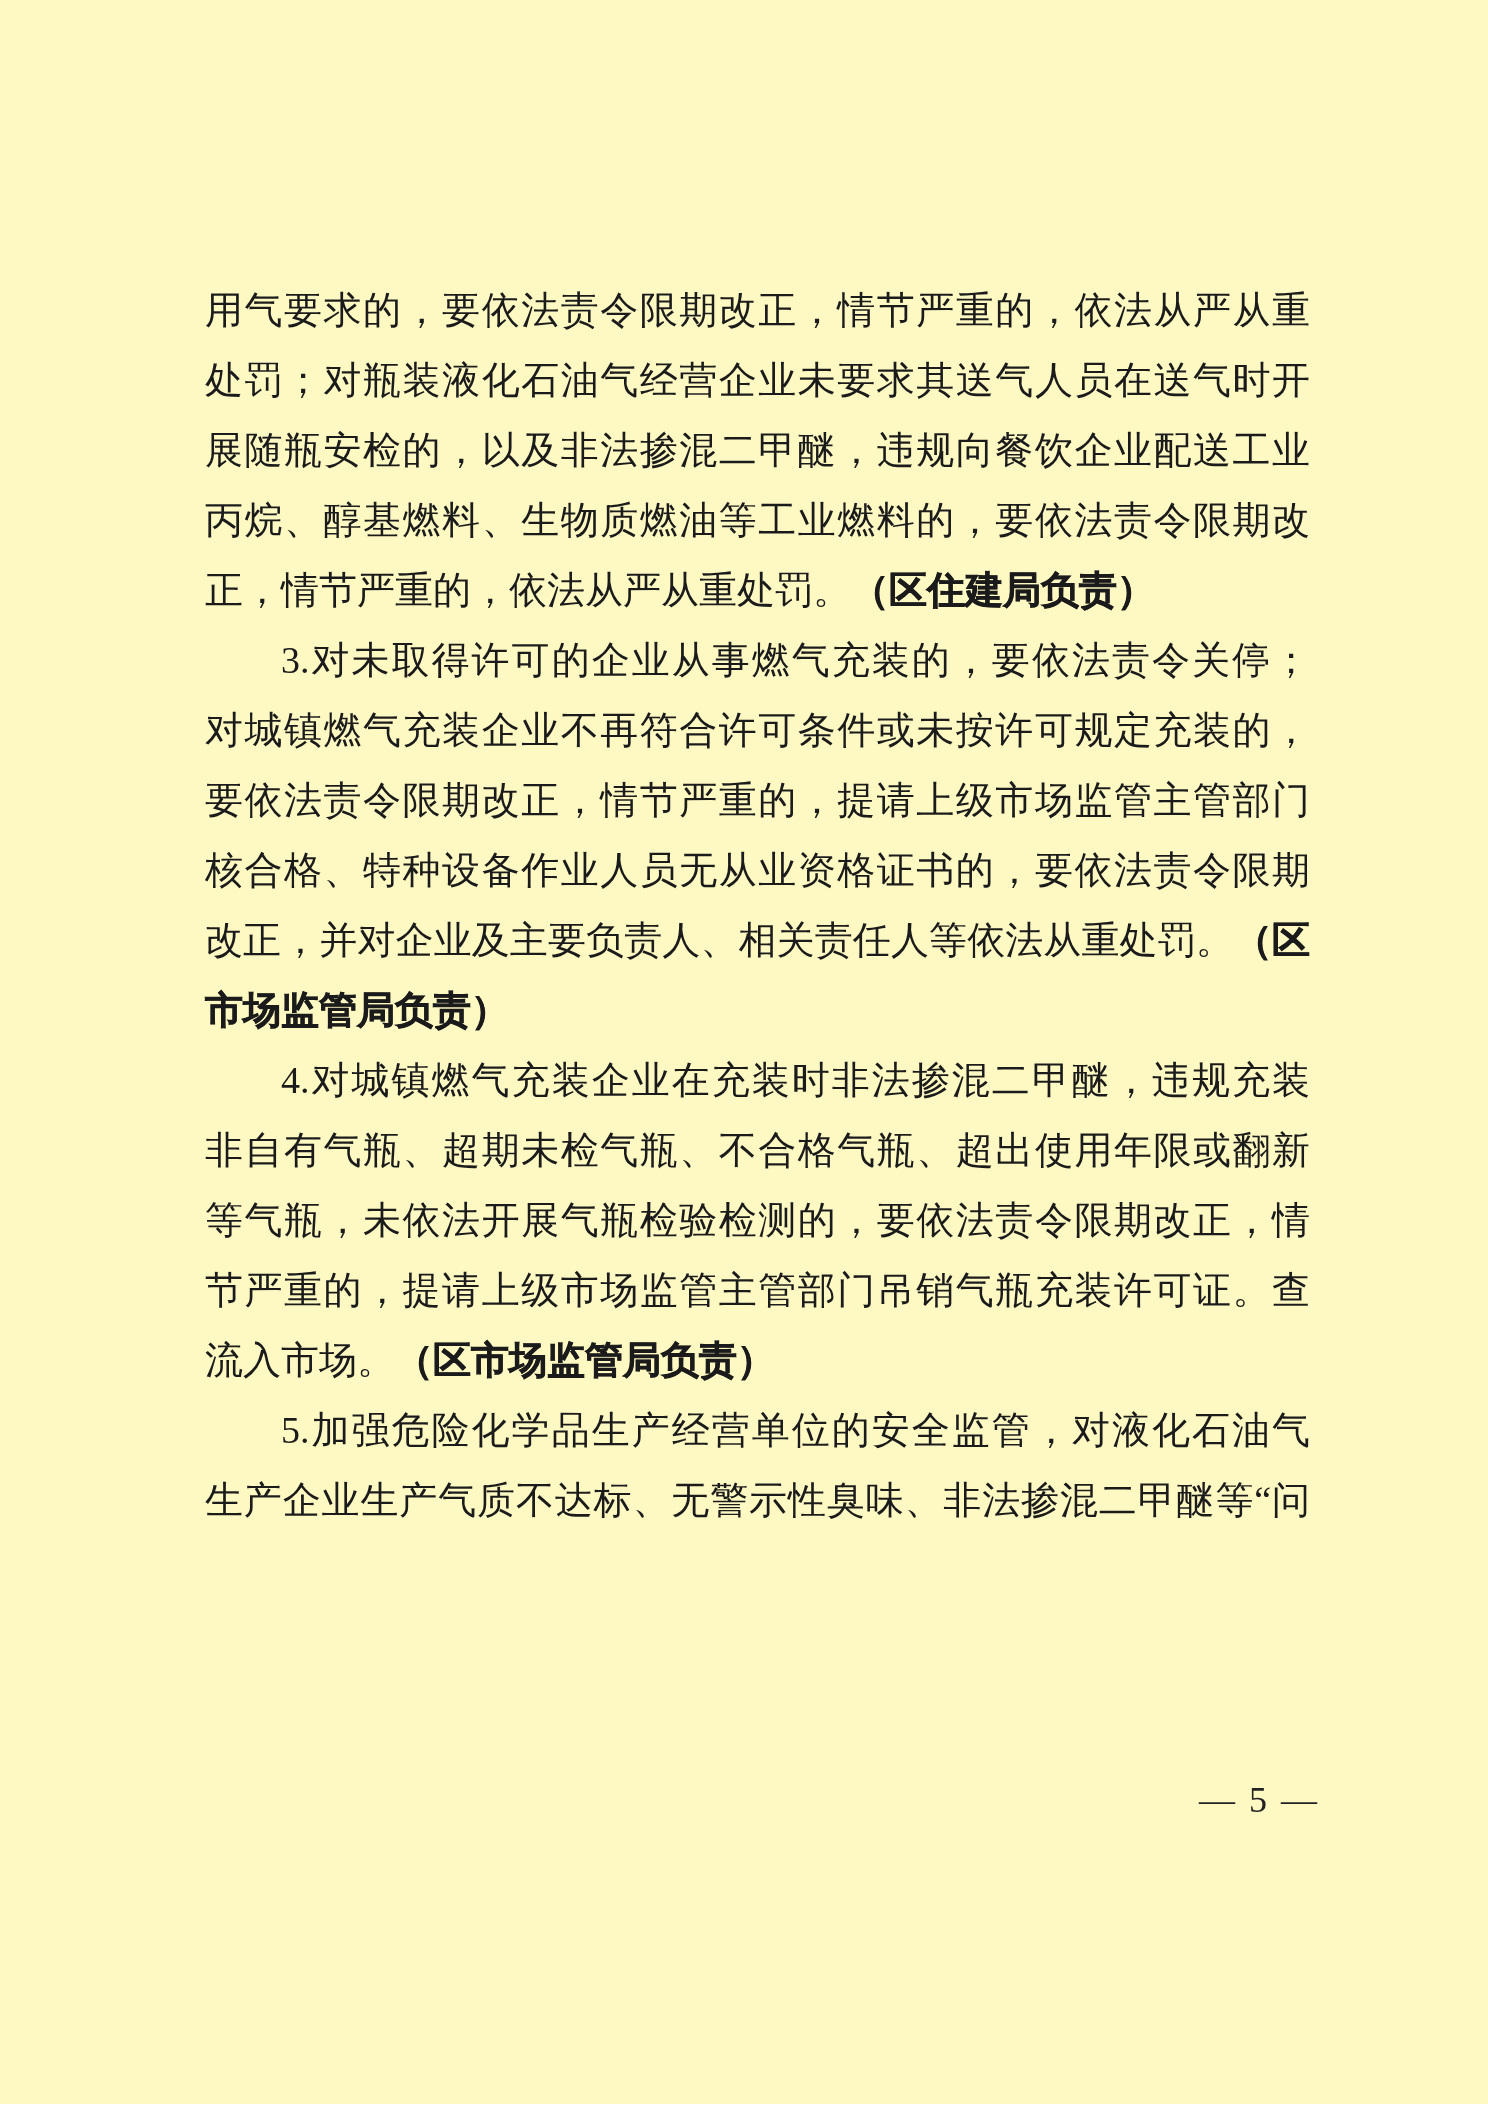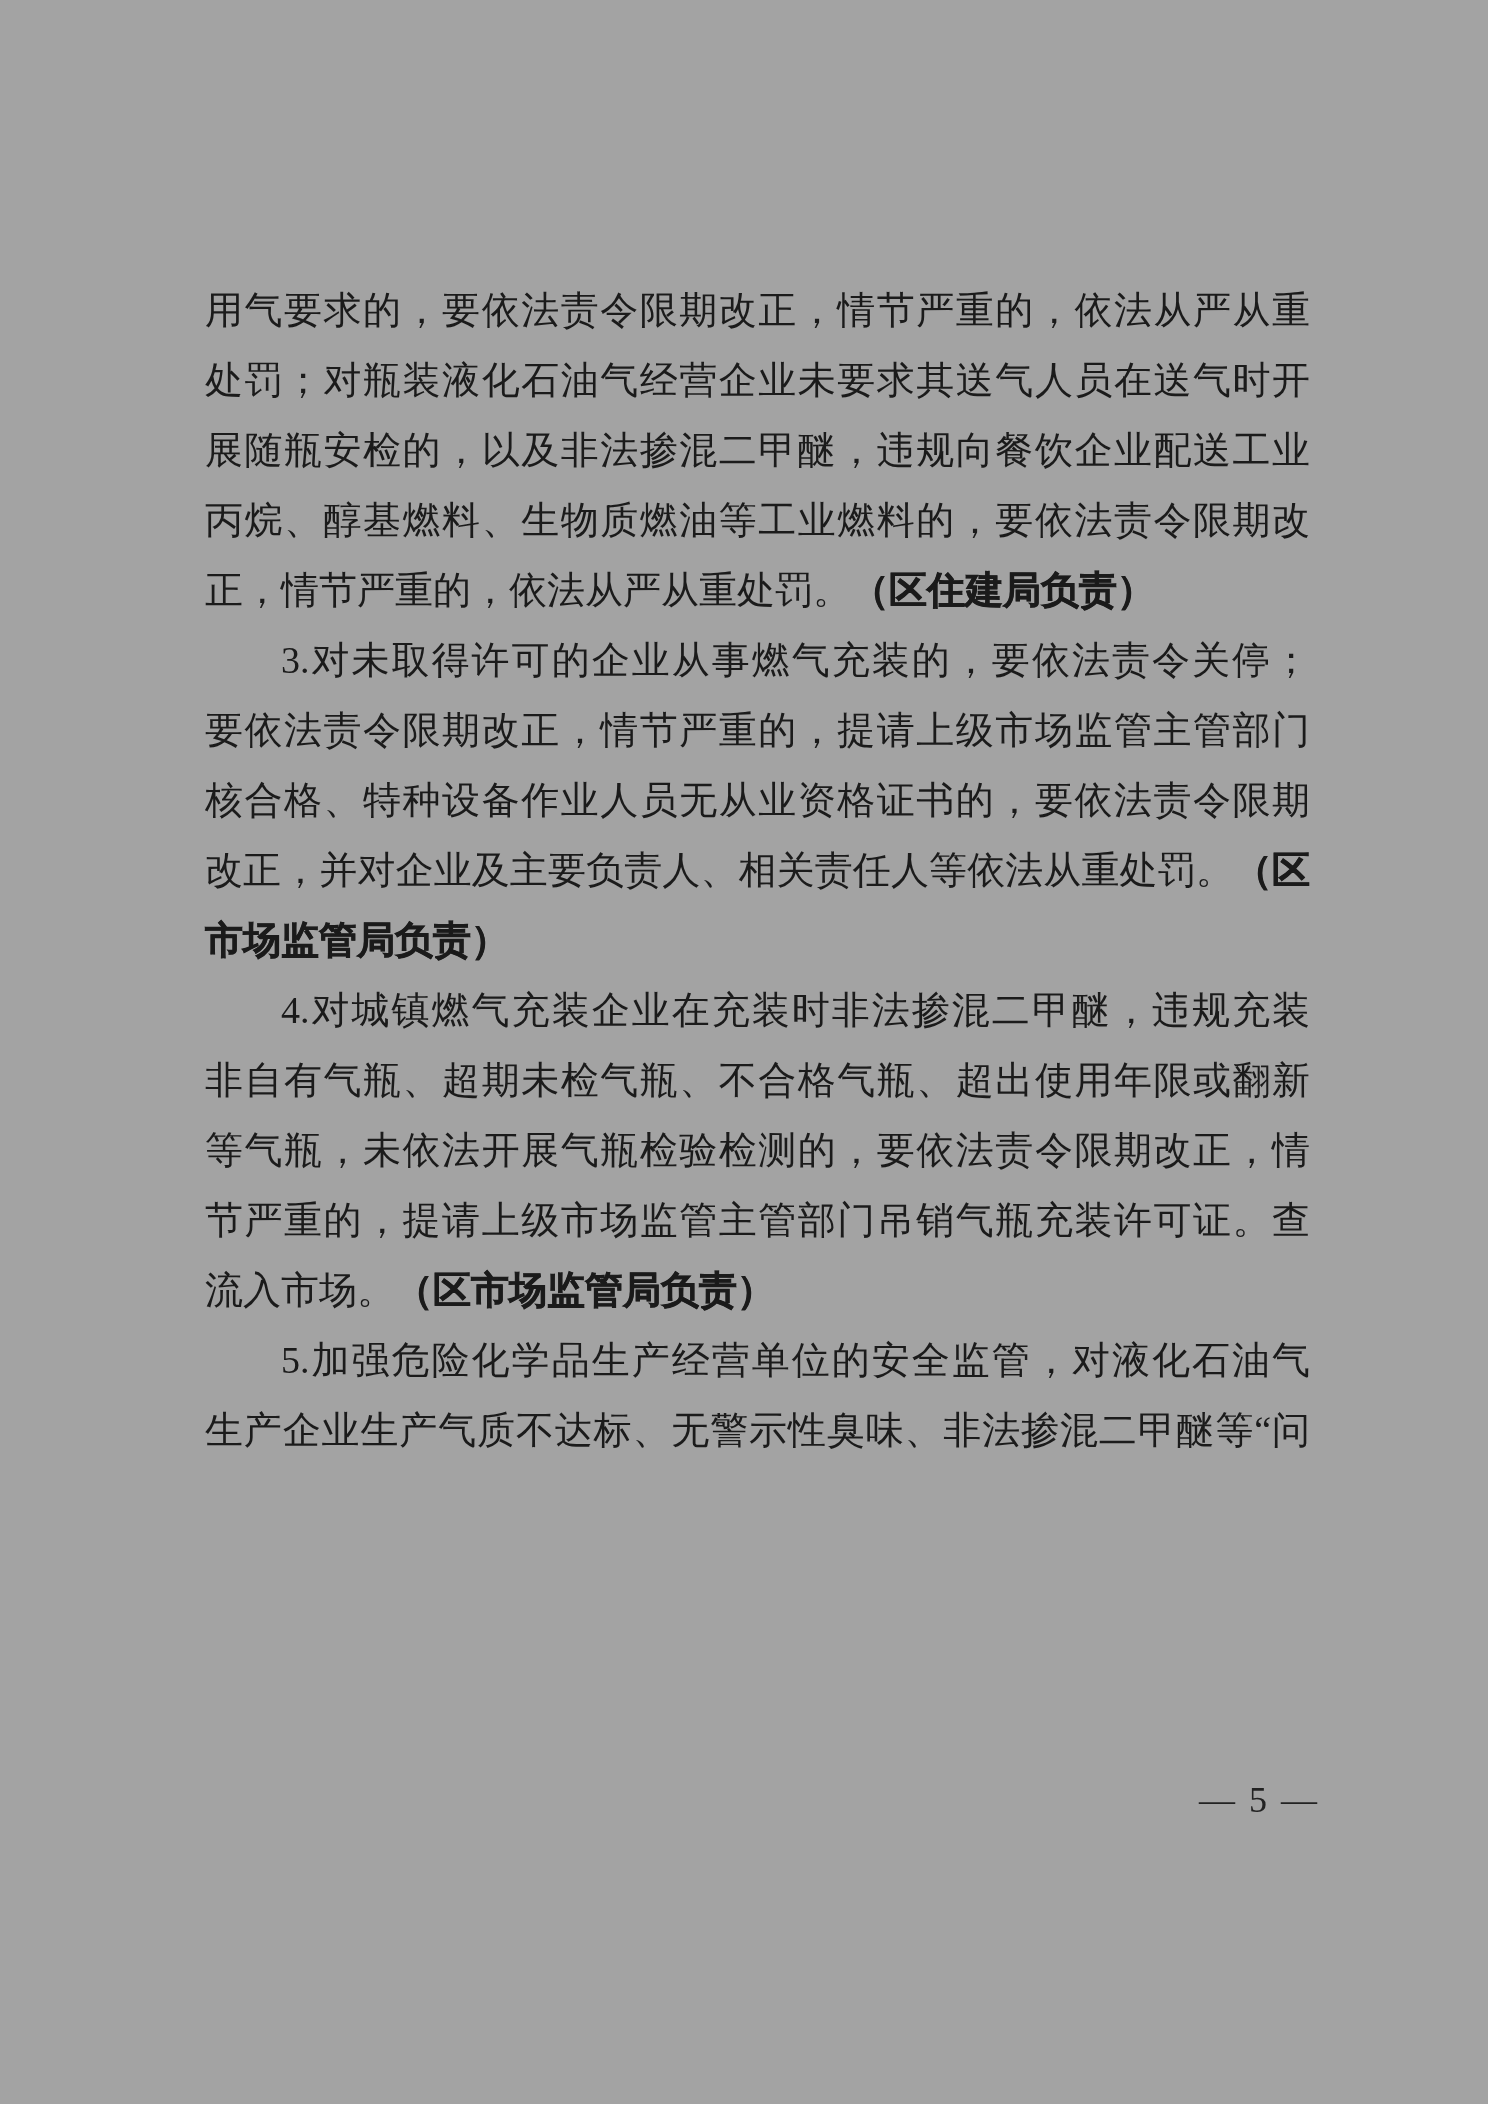--- a/index.html
+++ b/index.html
@@ -4,21 +4,21 @@
 <style>
   html, body {
     margin: 0;
     padding: 0;
     background: #ffffff;
   }
   .page {
     position: relative;
     width: 1488px;
     height: 2104px;
-    background: #a3a3a3;
+    background: #fef9c3;
     overflow: hidden;
     font-family: "Liberation Serif", "DejaVu Serif", serif;
     color: #1b1b1b;
   }
   .text-block {
     position: absolute;
     left: 205px;
     top: 275px;
     width: 1105px;
   }
@@ -65,20 +65,21 @@
 
 <div class="page">
 
   <main class="text-block">
     <p class="line"><span>用气要求的，要依法责令限期改正，情节严重的，依法从严从重</span></p>
     <p class="line"><span>处罚；对瓶装液化石油气经营企业未要求其送气人员在送气时开</span></p>
     <p class="line"><span>展随瓶安检的，以及非法掺混二甲醚，违规向餐饮企业配送工业</span></p>
     <p class="line"><span>丙烷、醇基燃料、生物质燃油等工业燃料的，要依法责令限期改</span></p>
     <p class="line end"><span>正，情节严重的，依法从严从重处罚。</span><span class="bold">（区住建局负责）</span></p>
     <p class="line indent"><span>3.对未取得许可的企业从事燃气充装的，要依法责令关停；</span></p>
+    <p class="line"><span>对城镇燃气充装企业不再符合许可条件或未按许可规定充装的，</span></p>
     <p class="line"><span>要依法责令限期改正，情节严重的，提请上级市场监管主管部门</span></p>
     <p class="line"><span>核合格、特种设备作业人员无从业资格证书的，要依法责令限期</span></p>
     <p class="line"><span>改正，并对企业及主要负责人、相关责任人等依法从重处罚。</span><span class="bold">（区</span></p>
     <p class="line end"><span class="bold">市场监管局负责）</span></p>
     <p class="line indent"><span>4.对城镇燃气充装企业在充装时非法掺混二甲醚，违规充装</span></p>
     <p class="line"><span>非自有气瓶、超期未检气瓶、不合格气瓶、超出使用年限或翻新</span></p>
     <p class="line"><span>等气瓶，未依法开展气瓶检验检测的，要依法责令限期改正，情</span></p>
     <p class="line"><span>节严重的，提请上级市场监管主管部门吊销气瓶充装许可证。查</span></p>
     <p class="line end"><span>流入市场。</span><span class="bold">（区市场监管局负责）</span></p>
     <p class="line indent"><span>5.加强危险化学品生产经营单位的安全监管，对液化石油气</span></p>

